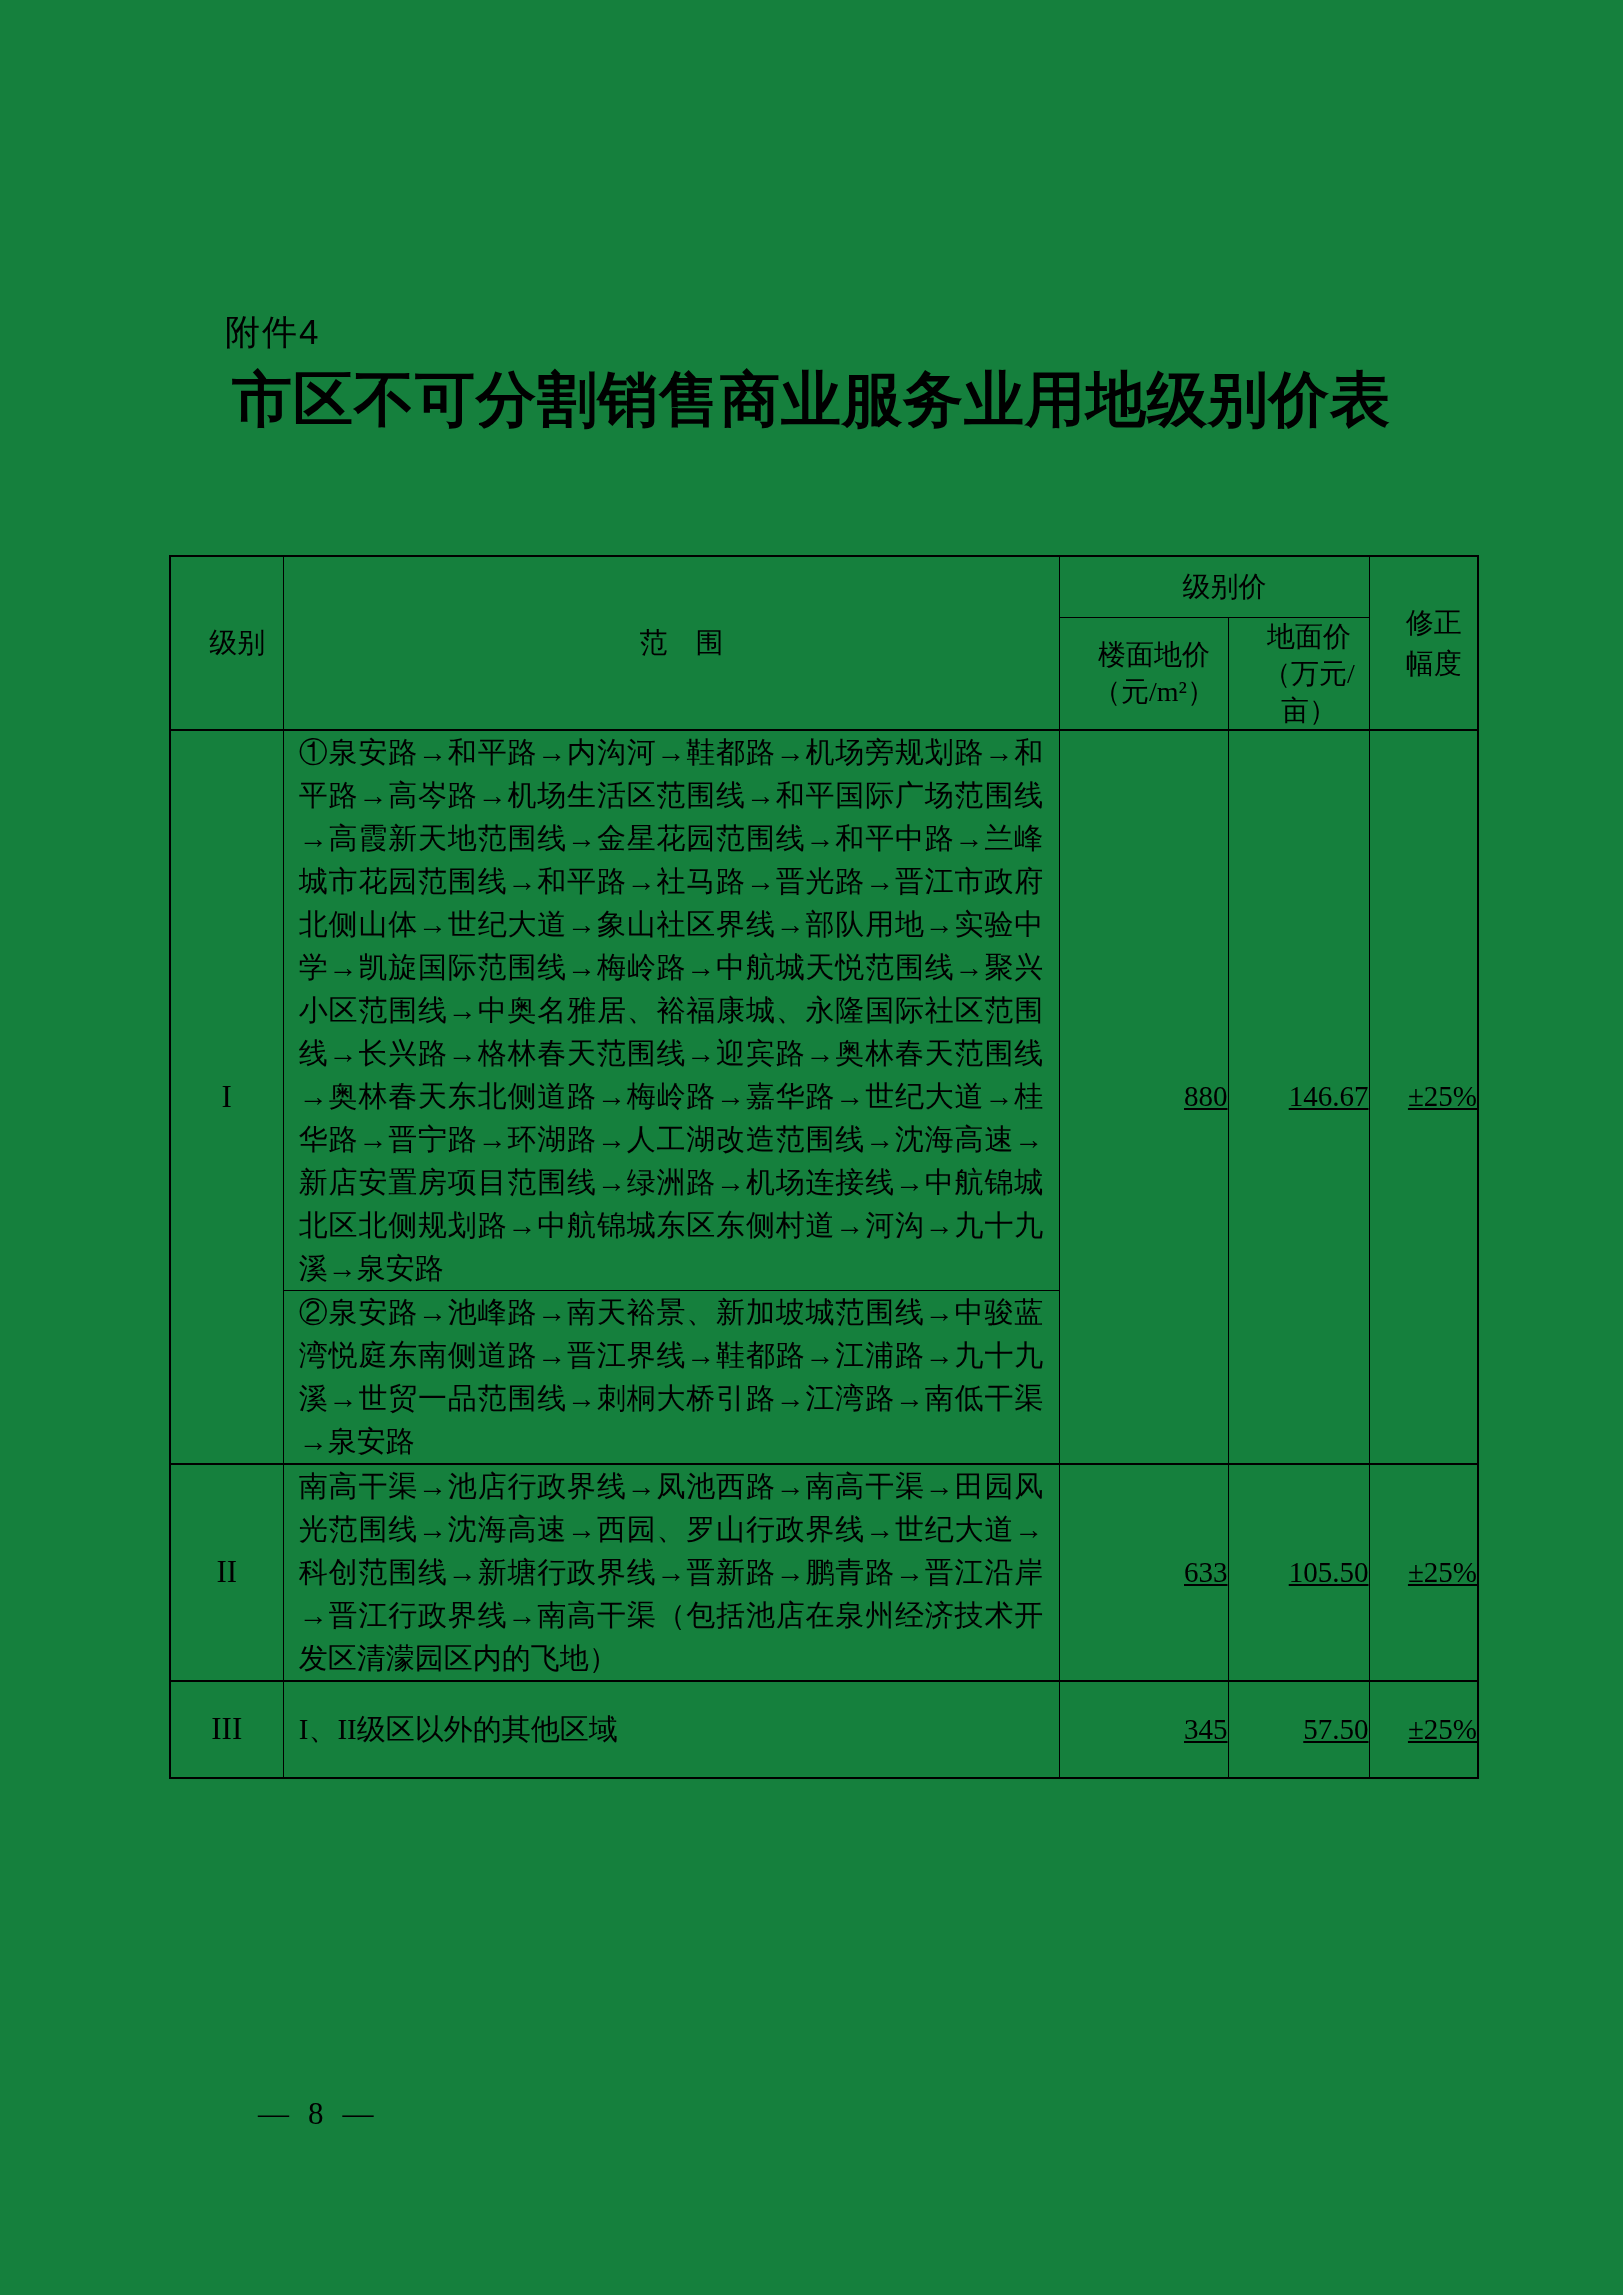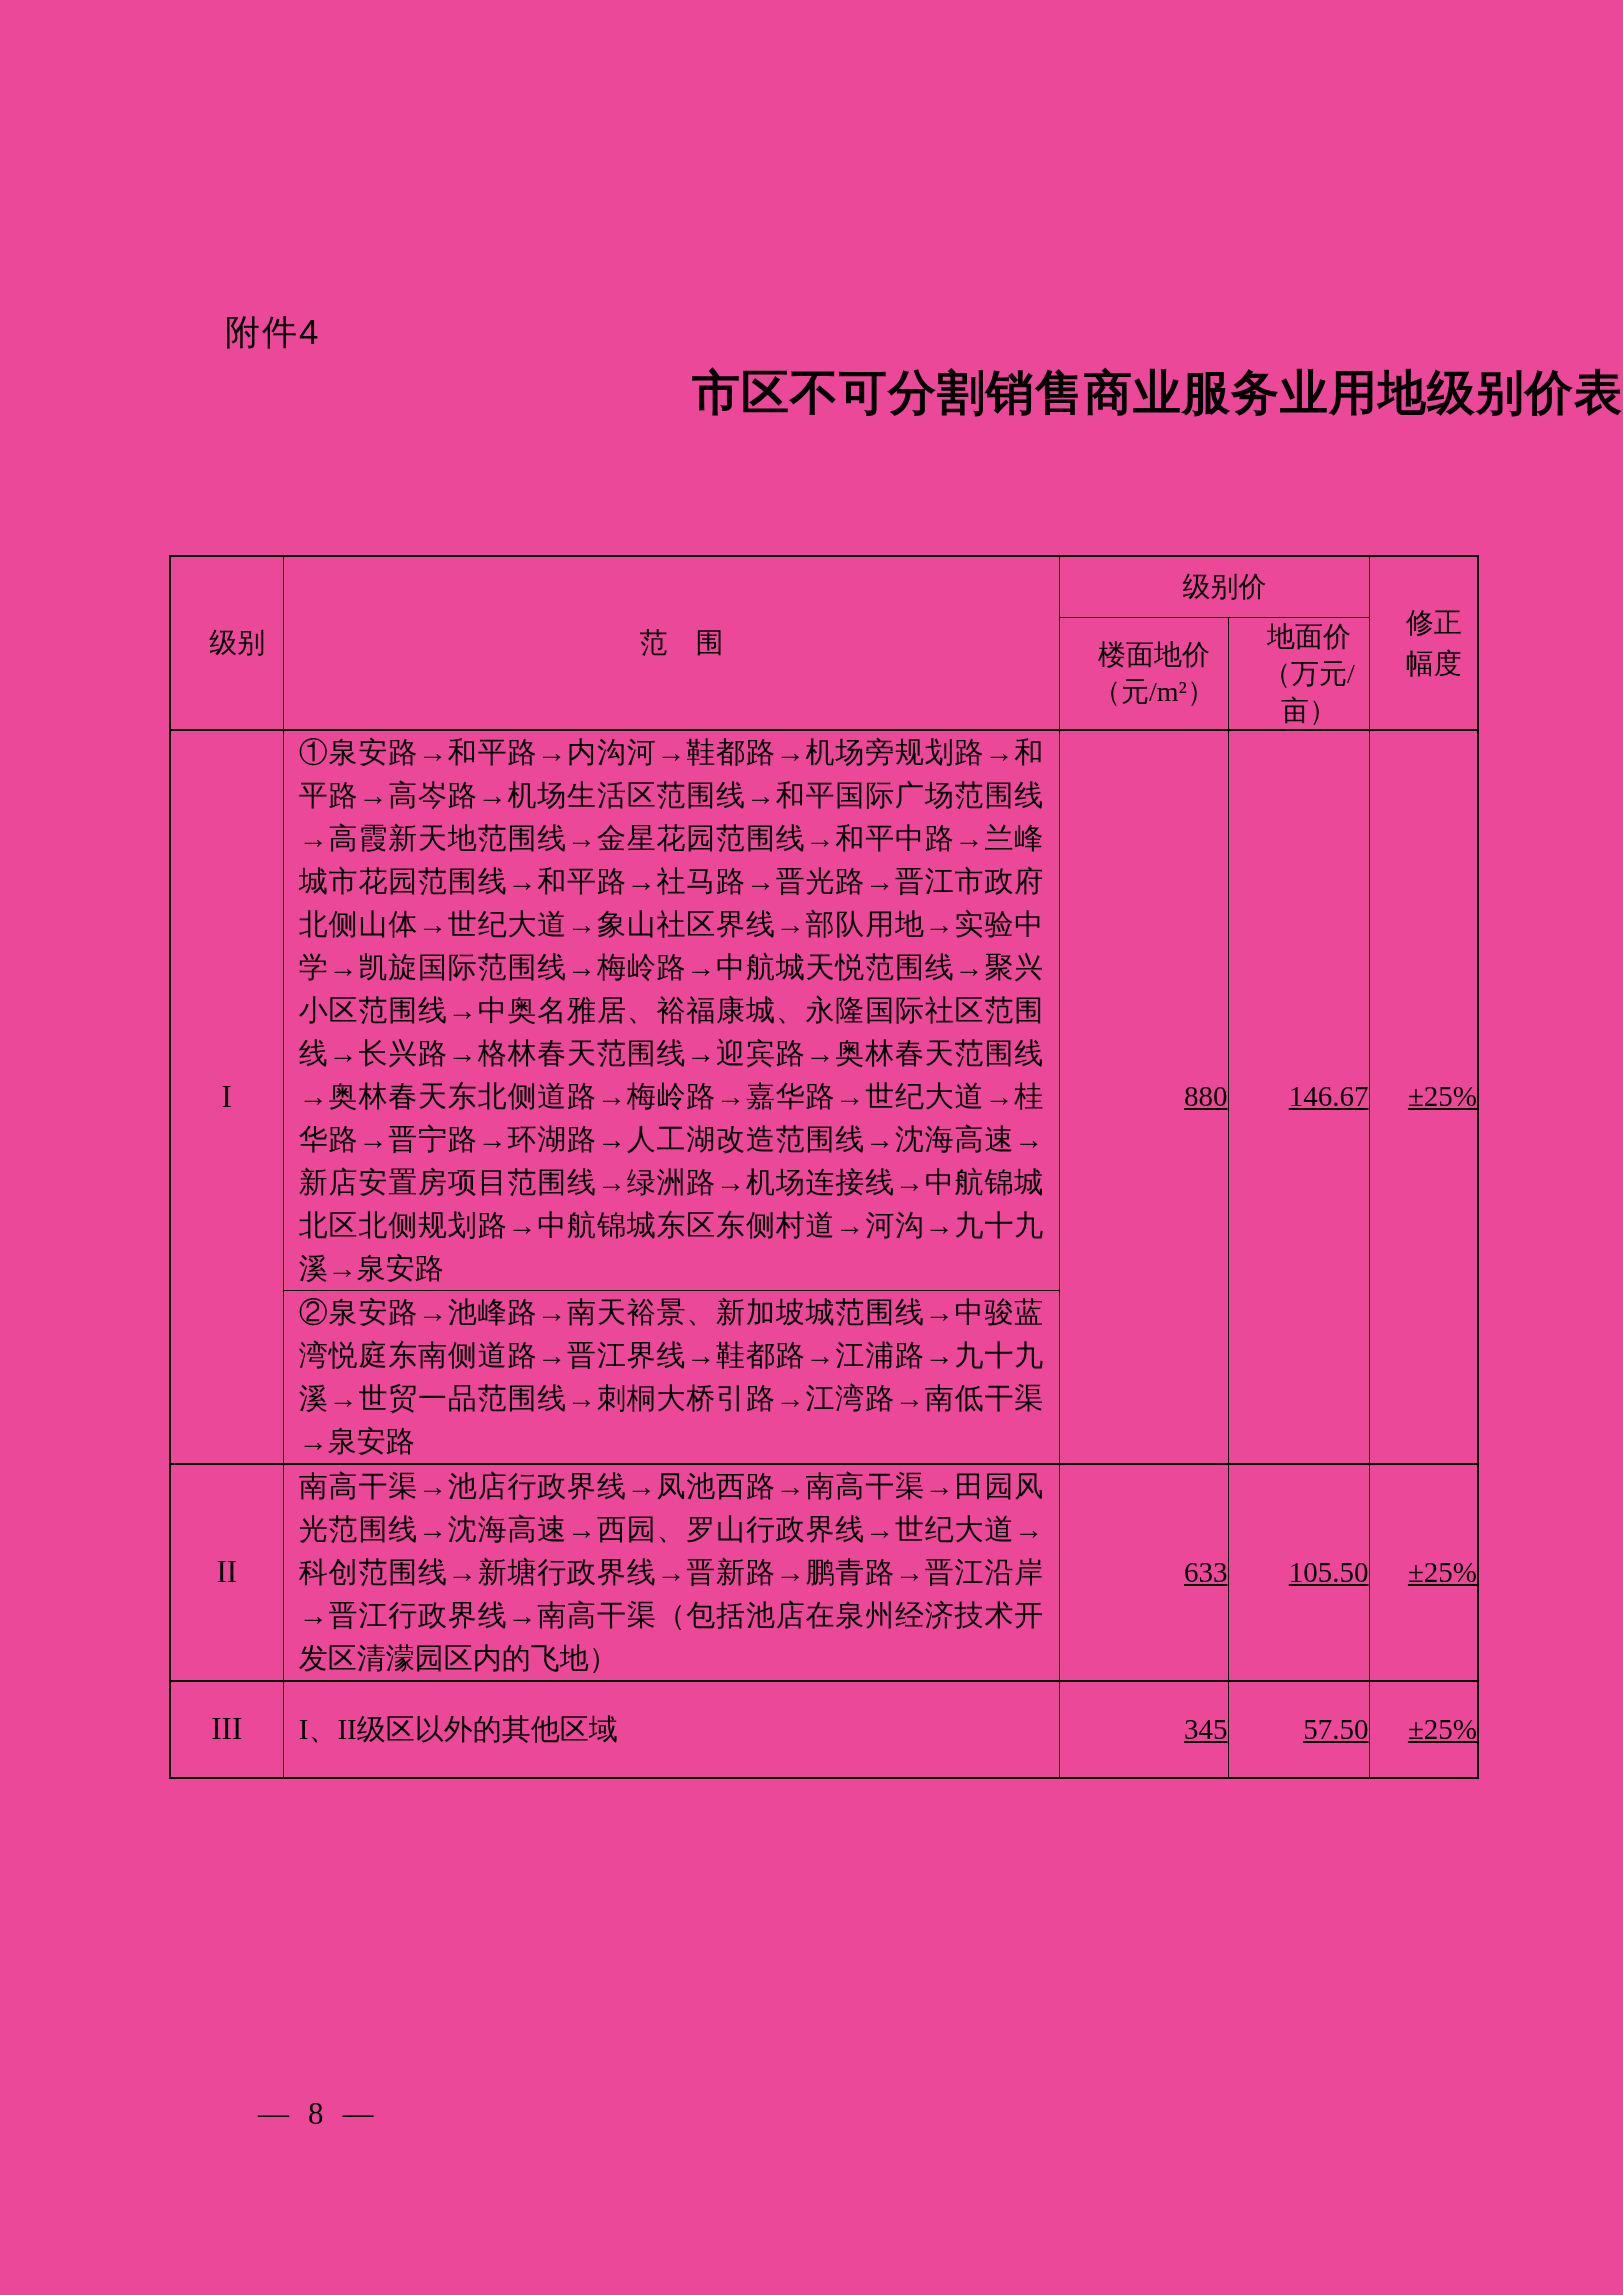--- a/index.html
+++ b/index.html
@@ -4,41 +4,41 @@
 <style>
   html, body {
     margin: 0;
     padding: 0;
     background: #888;
   }
   .page {
     position: relative;
     width: 1623px;
     height: 2295px;
-    background: #ec4899;
+    background: #15803d;
     font-family: "Liberation Serif", "DejaVu Serif", serif;
     color: #000000;
     overflow: hidden;
   }
   .attachment-label {
     position: absolute;
     left: 225px;
     top: 313px;
     font-family: "Liberation Sans", "DejaVu Sans", sans-serif;
     font-size: 35px;
     line-height: 1.1;
     letter-spacing: 2px;
   }
   .doc-title {
     position: absolute;
     left: 0;
     top: 367px;
     width: 100%;
-    text-align: right;
-    font-size: 48px;
+    text-align: center;
+    font-size: 60px;
     font-weight: bold;
     line-height: 1.1;
     letter-spacing: 1px;
   }
   .doc-subtitle {
     position: absolute;
     left: 0;
     top: 441px;
     width: 100%;
     text-align: center;

